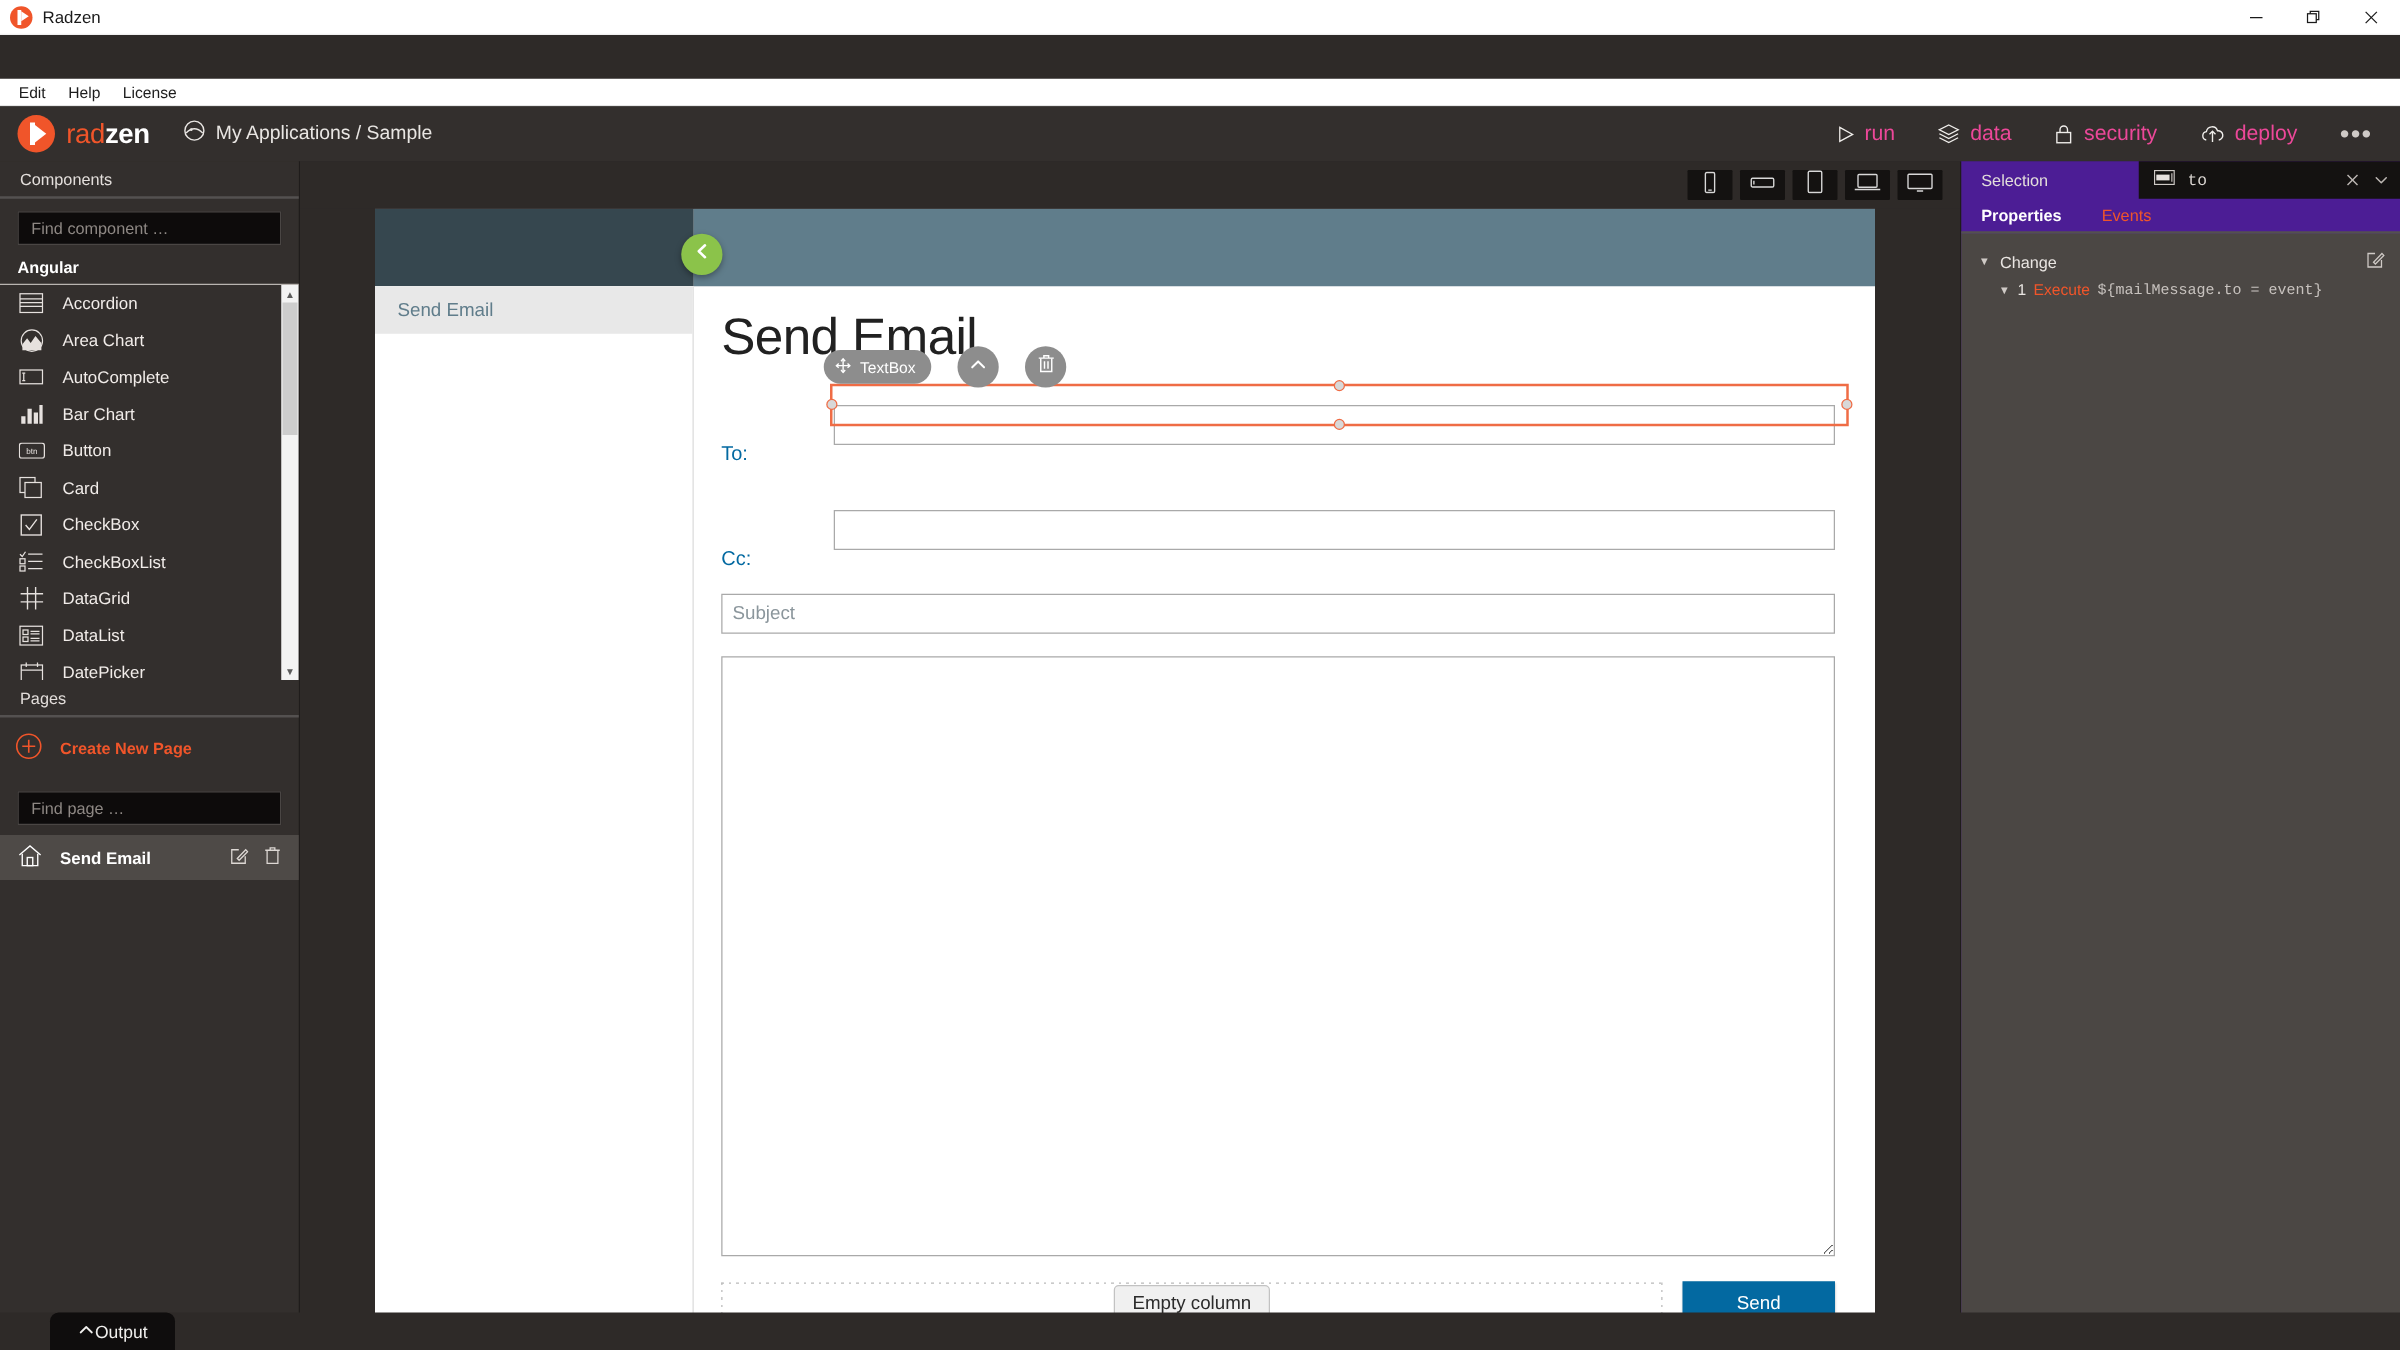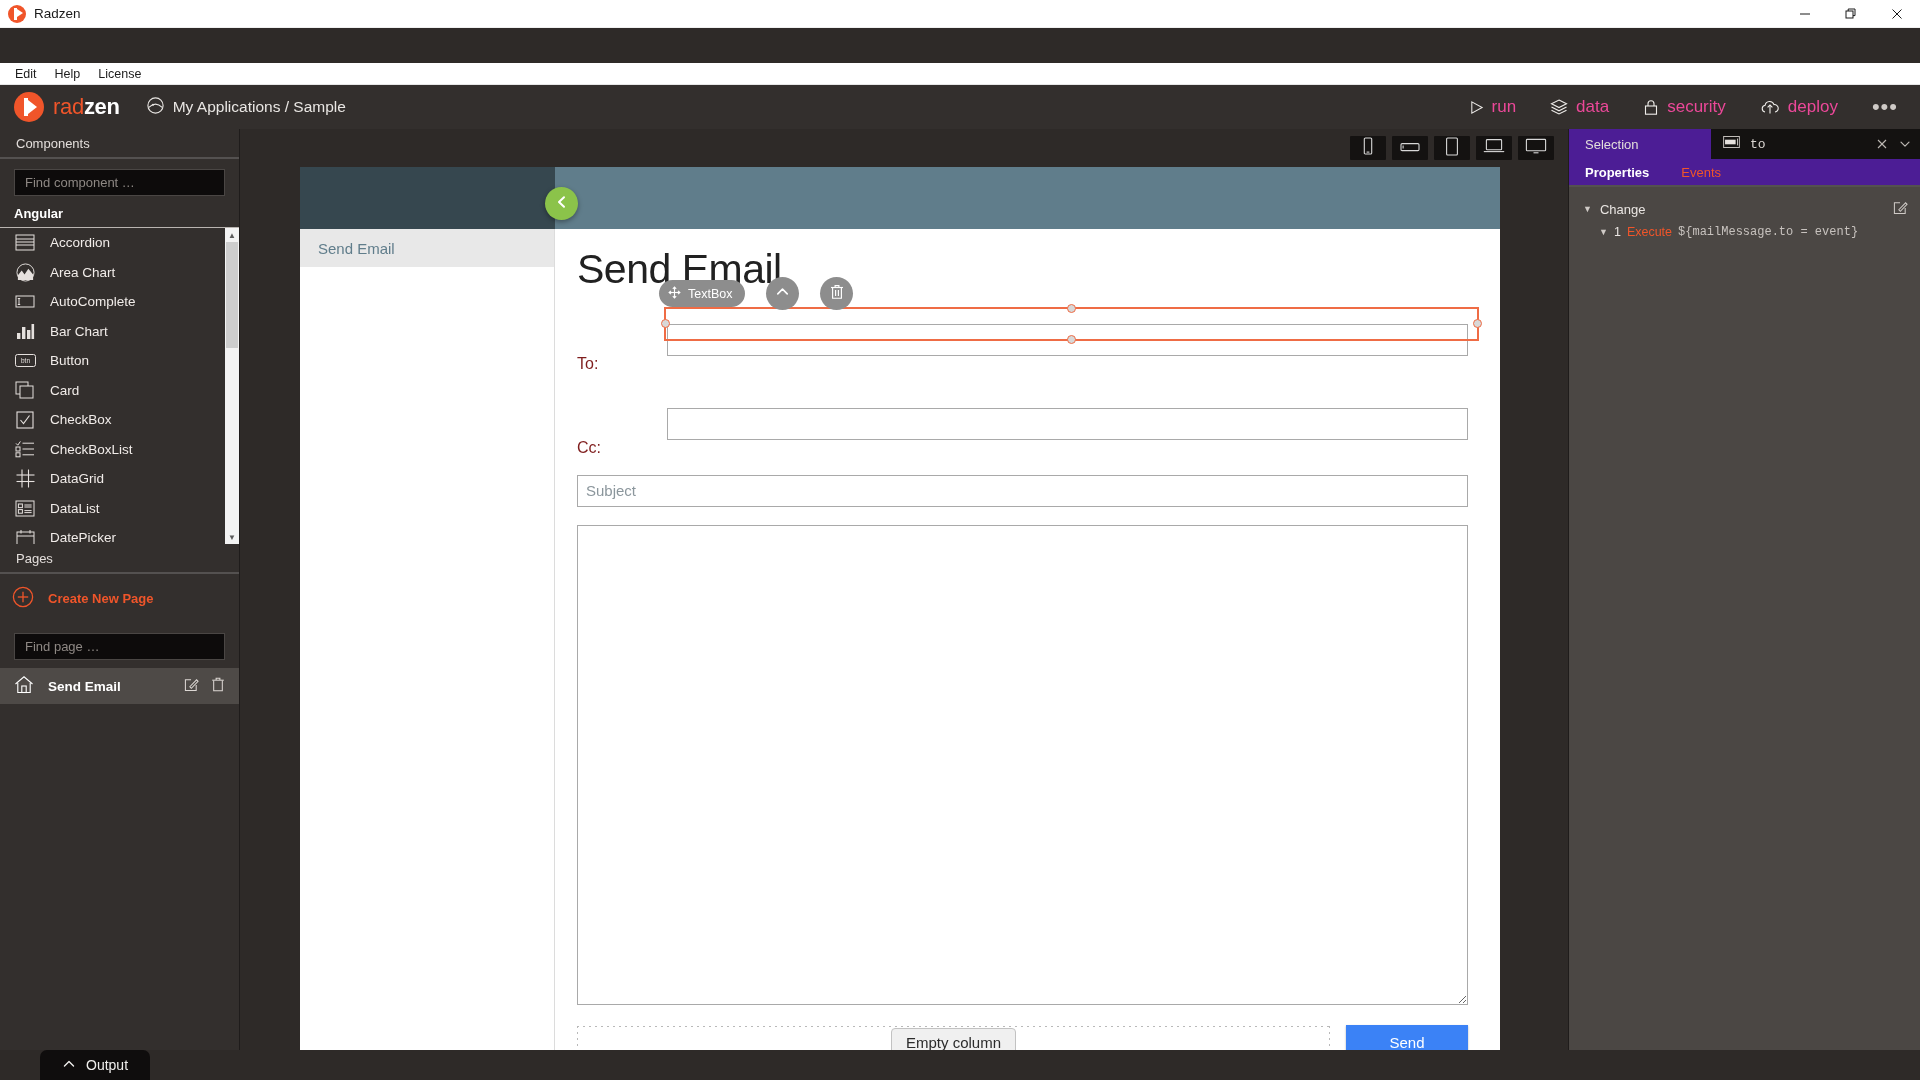--- a/index.html
+++ b/index.html
@@ -165,21 +165,21 @@
     border-right: 1px solid #dcdcdc; }
   .sidenav-item {
     height: 38px; display: flex; align-items: center; padding-left: 18px;
     background: #e8e8e8; color: #607d8b; font-size: 15px; cursor: pointer;
   }
   #canvas-content { flex: 1 1 auto; padding: 18px 32px 0 22px; position: relative;
     min-width: 0; }
   #page-title { font-size: 41px; font-weight: 400; color: #212121; letter-spacing: -.5px;
     margin: 0 0 14px 0; line-height: 1.12; }
   .form-row { display: flex; align-items: center; margin-bottom: 18px; }
-  .form-label { width: 90px; flex: 0 0 90px; font-size: 16px; color: #7f1d1d; margin-top: 48px; }
+  .form-label { width: 90px; flex: 0 0 90px; font-size: 16px; color: #0369a1; margin-top: 48px; }
   .tb {
     flex: 1 1 auto; height: 32px; border: 1px solid #a9a9a9; background: #fff;
     font-size: 15px; color: #444; padding: 0 8px; outline: none;
     font-family: "Liberation Sans", sans-serif;
   }
   .tb::placeholder { color: #8b969c; }
   .tb.full { width: 100%; }
   #subject-row { margin-bottom: 18px; }
   #body-area {
     width: 100%; height: 480px; border: 1px solid #a9a9a9; background: #fff;
@@ -199,21 +199,21 @@
     background-size: 100% 1px, 100% 1px, 1px 100%, 1px 100%;
     background-position: 0 0, 0 100%, 0 0, 100% 0;
     background-repeat: no-repeat;
     display: flex; align-items: center; justify-content: center;
   }
   #empty-column-chip {
     background: #f0f0f0; border: 1px solid #c2c2c2; border-radius: 4px;
     padding: 5px 14px; font-size: 15px; color: #2b2b2b;
   }
   #send-button {
-    width: 122px; height: 36px; margin-left: 16px; background: #3b82f6; color: #fff;
+    width: 122px; height: 36px; margin-left: 16px; background: #0369a1; color: #fff;
     border: none; font-size: 15px; cursor: pointer; box-shadow: 0 1px 2px rgba(0,0,0,.3);
     font-family: "Liberation Sans", sans-serif;
   }
 
   
   #selection-box {
     position: absolute; left: 109px; top: 78px; width: 815px; height: 34px;
     border: 2px solid #ef6c45; z-index: 5; pointer-events: none;
   }
   .handle {
@@ -278,21 +278,21 @@
   .ev-code { color: #c7c2be; font-family: "Liberation Mono", monospace; font-size: 12px; }
 
   
   #output-bar {
     position: absolute; left: 0; bottom: 0; width: 100%; height: 30px;
     background: #2e2a28; display: flex; align-items: flex-end; z-index: 20;
   }
   #output-tab {
     margin-left: 40px; height: 30px; background: #0f0d0d;
     border-top-left-radius: 7px; border-top-right-radius: 7px;
-    display: flex; align-items: center; gap: 10px; padding: 0 22px;
+    display: flex; align-items: center; padding: 0 22px;
     color: #f0efed; font-size: 14px; cursor: pointer;
   }
   #hscroll-strip {
     position: absolute; left: 240px; right: 352px; bottom: 0; height: 8px;
     background: #2a2725; z-index: 19;
   }
   #hscroll-thumb {
     position: absolute; left: 240px; bottom: 0; width: 160px; height: 8px;
     background: #5a5553; z-index: 19;
   }

